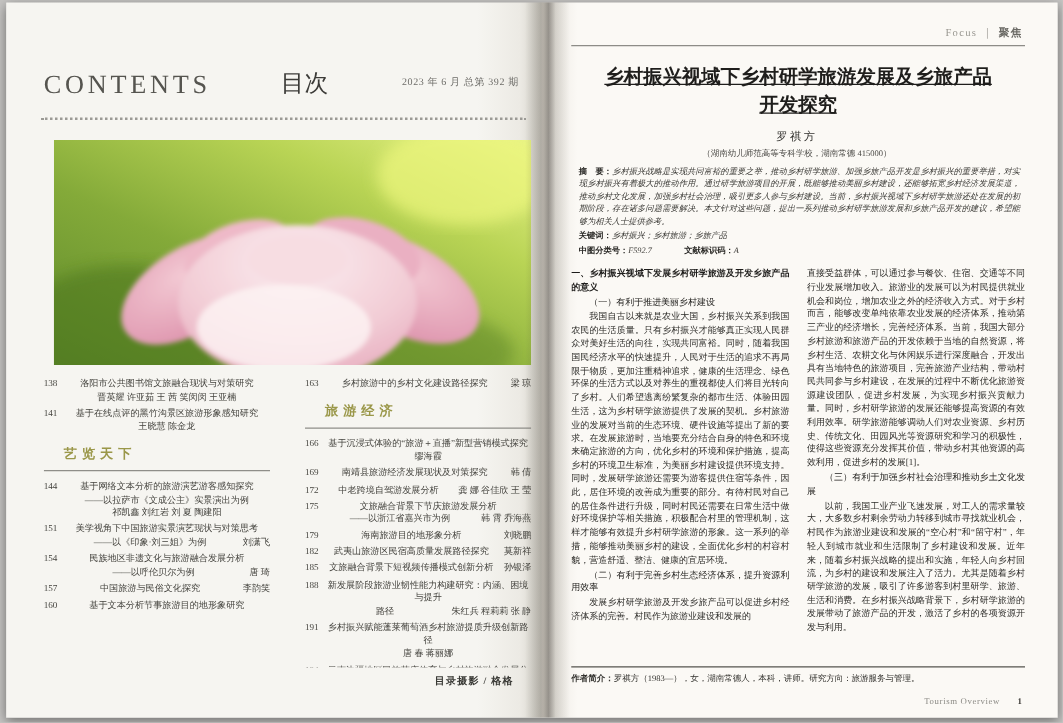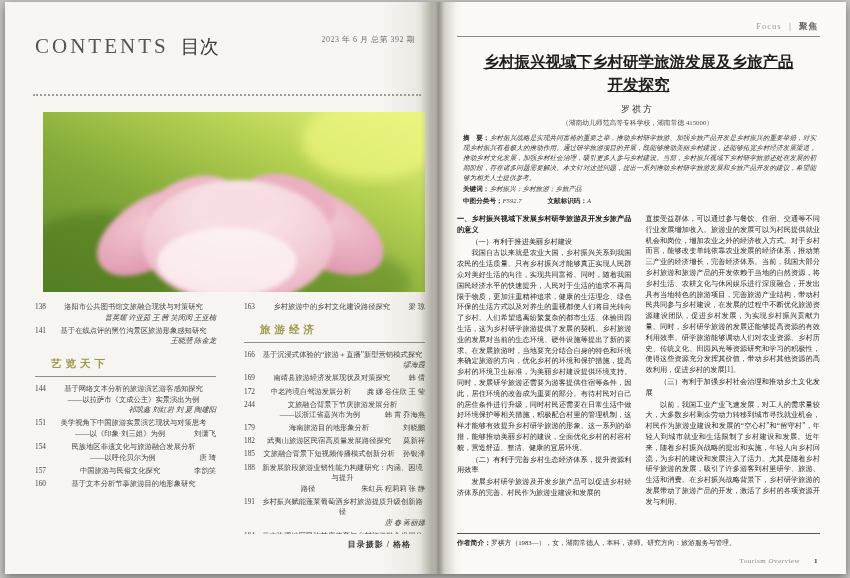--- a/index.html
+++ b/index.html
@@ -6,37 +6,37 @@
   body{
     width:850px;height:578px;overflow:hidden;position:relative;
     background:#c6c5c3;
     font-family:"Liberation Serif","DejaVu Serif",serif;
   }
   .spread{position:absolute;left:5px;top:2px;width:841px;height:572px;display:flex;
     box-shadow:0 3px 9px rgba(0,0,0,.45);}
   
   .page-left{position:relative;width:428px;height:100%;
     background:linear-gradient(to right,#f6f5f1 0%,#f6f5f1 88%,#eceae4 96%,#d3d0c8 100%);}
-  .lp-header{position:absolute;top:32px;left:30px;right:18px;display:flex;align-items:flex-start;}
+  .lp-header{position:absolute;top:52px;left:30px;right:18px;display:flex;align-items:center;gap:44px;}
   .lp-title-en{font-size:21px;letter-spacing:3px;color:#55544f;}
   .lp-title-cn{font-size:19px;font-weight:normal;color:#3c3b38;margin-left:12px;}
   .lp-issue{margin-left:auto;font-size:8px;color:#6f6e6a;padding-bottom:3px;letter-spacing:.5px;}
   .dotted-rule{position:absolute;top:92px;left:28px;right:12px;border-top:2px dotted #9b9a95;}
   .photo{position:absolute;top:110px;left:38px;right:8px;height:180px;overflow:hidden;}
   .photo svg{display:block;width:100%;height:100%;}
   .toc{position:absolute;top:300px;left:30px;right:8px;bottom:40px;display:flex;gap:28px;
     font-size:7.3px;line-height:1.45;color:#45443f;overflow:hidden;}
   .toc-col{flex:1;min-width:0;}
   .entry{margin-bottom:2.5px;}
   .e-line{display:flex;}
   .e-line .num{flex:none;width:16px;}
   .e-line .t{flex:1;text-align:center;}
   .e-line .au{flex:none;margin-left:5px;white-space:nowrap;}
   .e-line.sub{padding-left:16px;}
-  .au-line{text-align:right;padding-left:16px;font-style:italic;}
+  .au-line{text-align:center;padding-left:16px;}
   .sec{color:#9a9749;font-size:10.5px;font-weight:bold;letter-spacing:4px;margin:9px 0 5px 16px;}
   .sec-rule{border-top:1px solid #8f8e89;margin:2px 0 7px 0;}
   .credit{position:absolute;bottom:24px;right:22px;font-size:8px;font-weight:bold;color:#3a3a36;letter-spacing:1px;}
   
   .spine{position:absolute;left:415px;top:0;width:36px;height:100%;pointer-events:none;
     background:linear-gradient(to right,rgba(60,55,45,0) 0%,rgba(60,55,45,.28) 42%,rgba(40,36,30,.42) 52%,rgba(60,55,45,.15) 68%,rgba(60,55,45,0) 100%);}
   
   .page-right{position:relative;width:413px;height:100%;
     background:linear-gradient(to right,#dcd7cf 0%,#efece6 3%,#fbf9f5 7%,#fbf9f5 100%);}
   .rp-header{position:absolute;top:19px;right:28px;font-size:8.5px;color:#9a9892;letter-spacing:1px;}
@@ -207,21 +207,21 @@
           </div>
           <div class="entry">
             <div class="e-line">
               <span class="num">172</span>
               <span class="t">中老跨境自驾游发展分析</span>
               <span class="au">龚  娜  谷佳欣  王  莹</span>
             </div>
           </div>
           <div class="entry">
             <div class="e-line">
-              <span class="num">244</span>
+              <span class="num">175</span>
               <span class="t">文旅融合背景下节庆旅游发展分析</span>
             </div>
             <div class="e-line sub">
               <span class="t">——以浙江省嘉兴市为例</span>
               <span class="au">韩  霄  乔海燕</span>
             </div>
           </div>
           <div class="entry">
             <div class="e-line">
               <span class="num">179</span>

